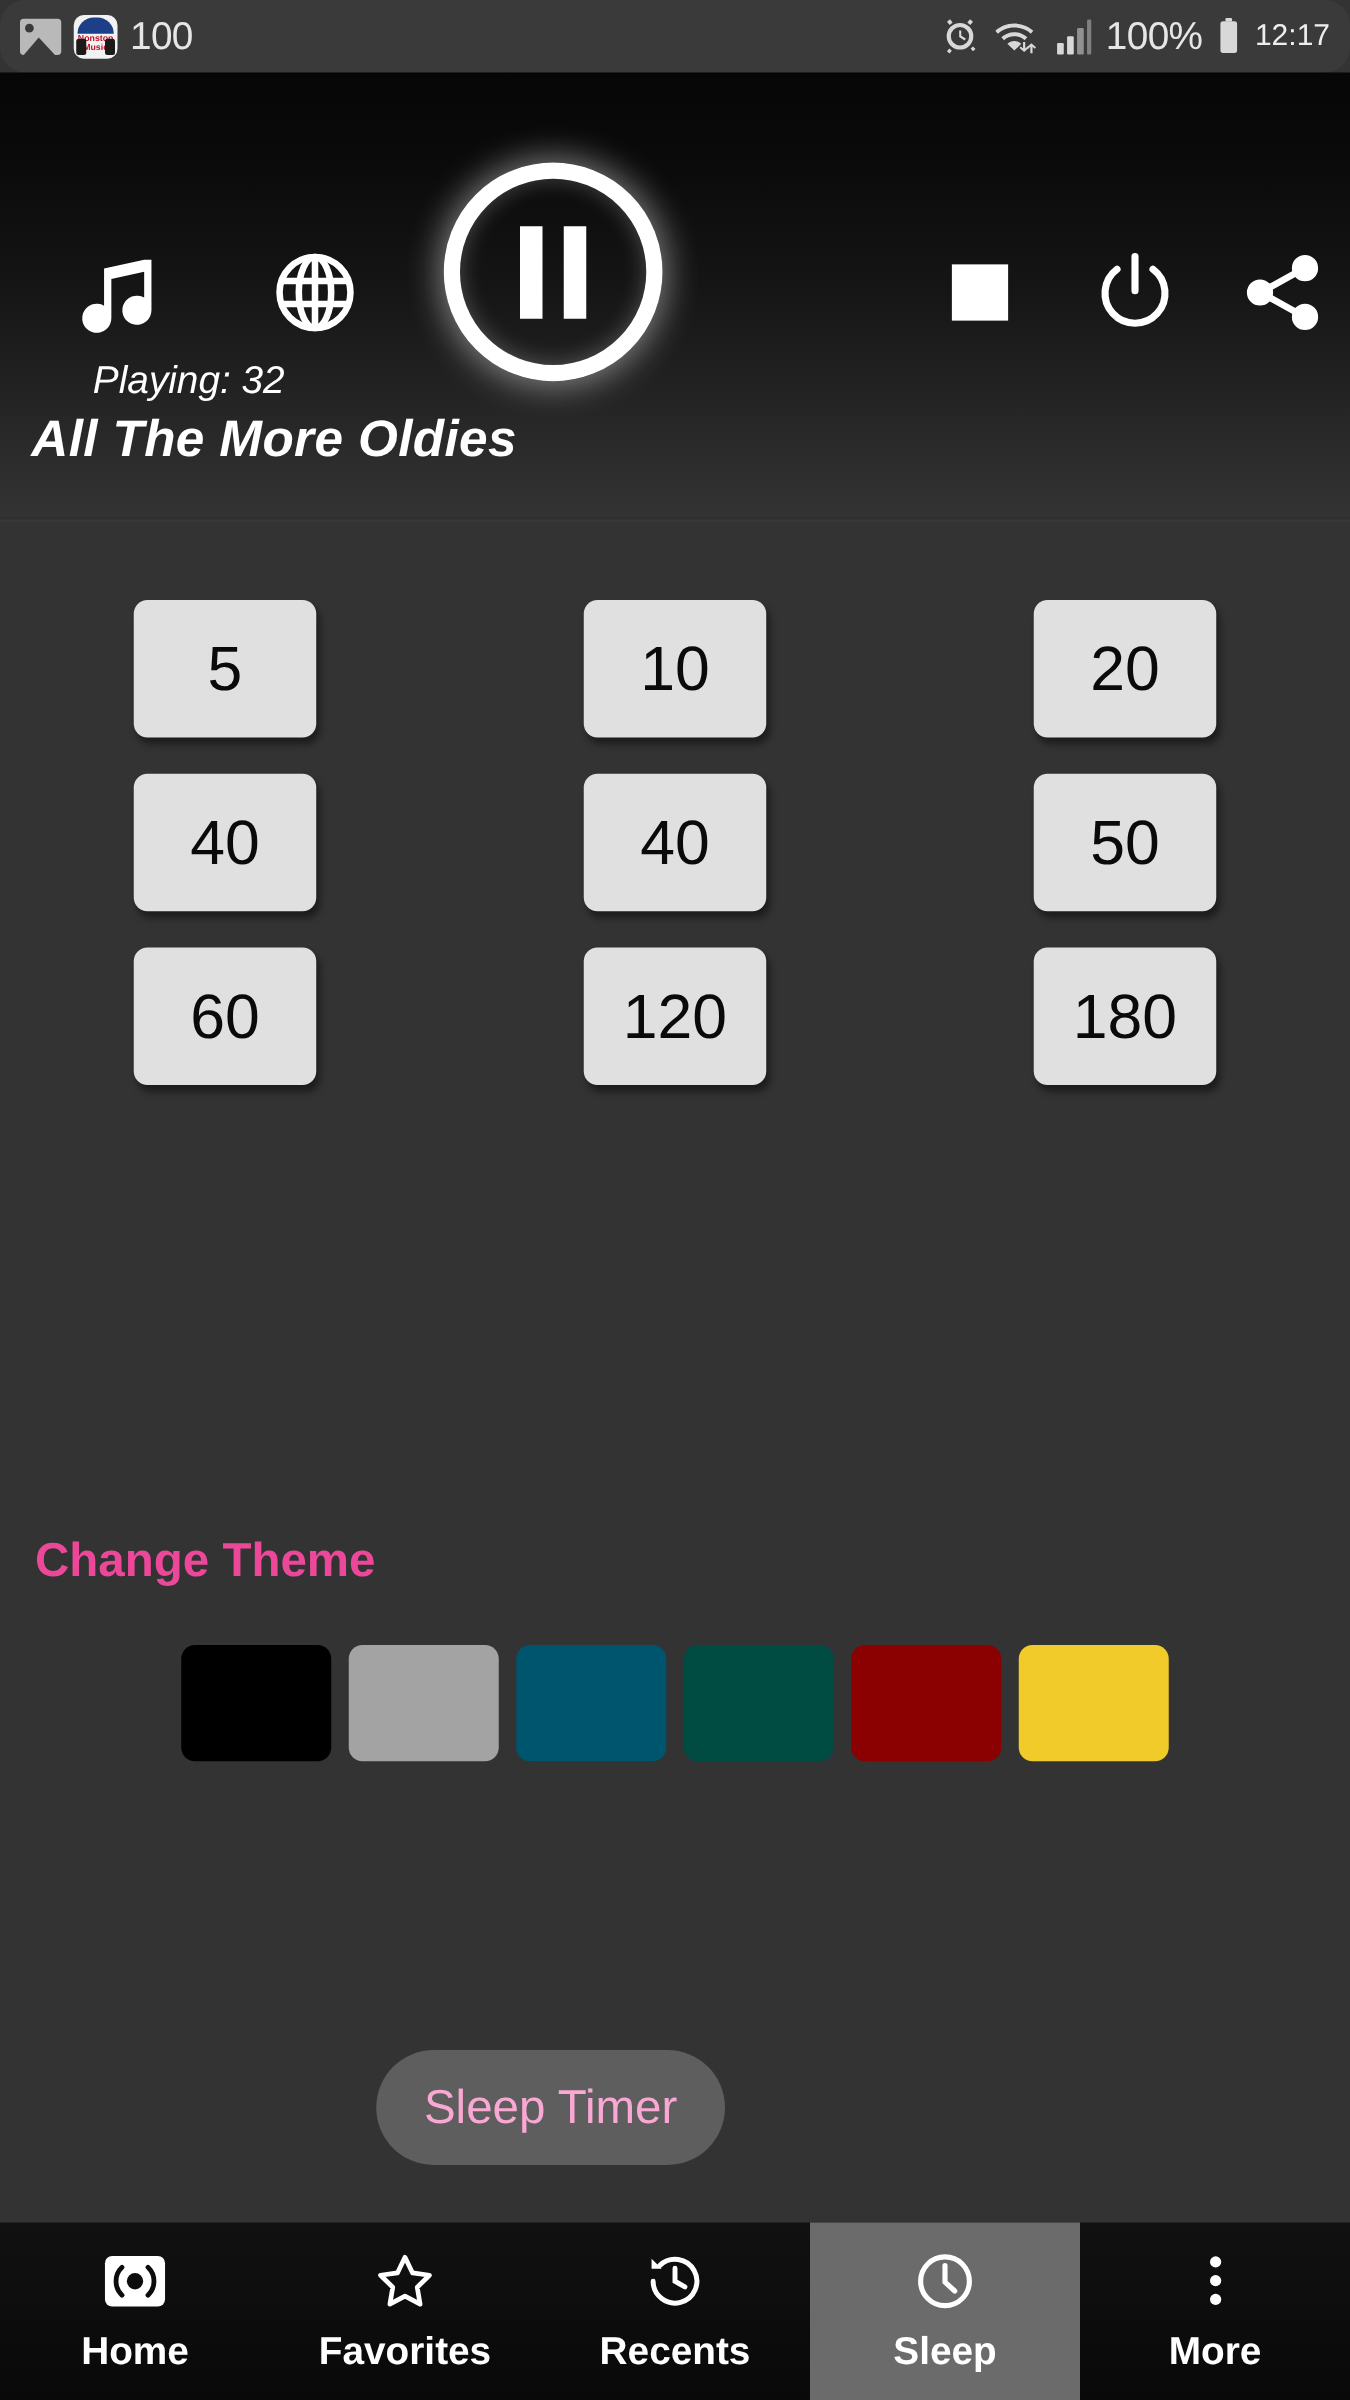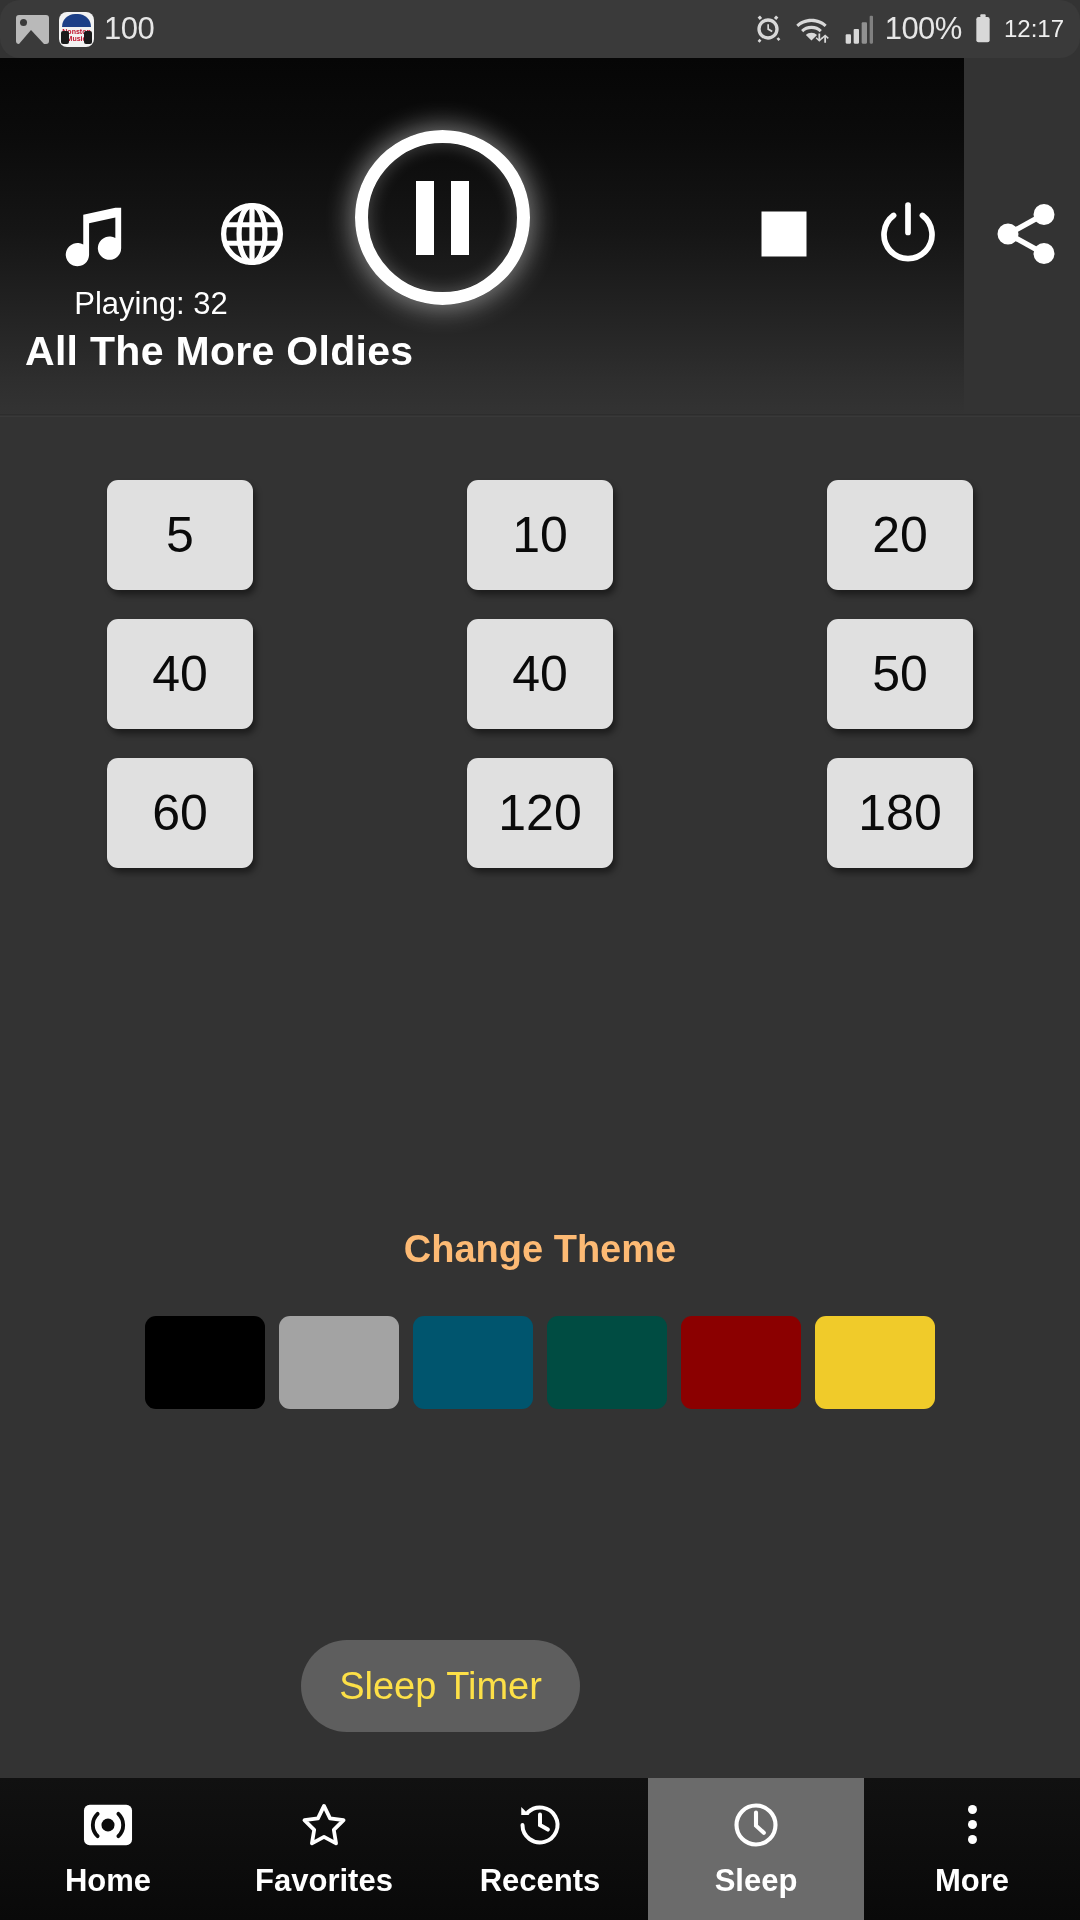--- a/index.html
+++ b/index.html
@@ -43,22 +43,23 @@
     color:#c0112b; font-weight:bold; text-align:center; width:100%; padding-top:12px;
     font-family:"Liberation Sans",sans-serif; }
   .app-ico .cupL, .app-ico .cupR { position:absolute; bottom:3px; width:8px; height:13px;
     background:#1a1a1a; border-radius:2px; z-index:4; }
   .app-ico .cupL { left:2px; } .app-ico .cupR { right:2px; }
 
   .sb-ico { display:block; }
 
   
   .player-header {
-    position:absolute; top:58px; left:0; width:964px; height:357px;
+    position:absolute; top:58px; left:0; width:1080px; height:357px;
     background:linear-gradient(180deg,#060606 0%,#0b0b0b 22%,#151515 48%,#232323 72%,#2e2e2e 90%,#333333 100%);
+    font-style:italic;
   }
   .ctrl { position:absolute; display:flex; align-items:center; justify-content:center; }
   .ctrl-note  { left:46px;  top:130px; width:92px; height:92px; }
   .ctrl-globe { left:206px; top:130px; width:92px; height:92px; }
   .ctrl-stop  { left:740px; top:132px; width:88px; height:88px; }
   .ctrl-power { left:862px; top:130px; width:92px; height:92px; }
   .ctrl-share { left:980px; top:130px; width:92px; height:92px; }
   .playing-label {
     position:absolute; left:46px; top:228px; width:210px; text-align:center;
     color:#ffffff; font-size:31px; font-weight:400;
@@ -94,34 +95,34 @@
     position:absolute; top:1048px; left:178px; width:528px; height:105px;
     background:#e0e0e0; border-radius:11px; border:none; cursor:pointer;
     display:flex; align-items:baseline; justify-content:center; gap:11px;
     box-shadow:3px 5px 6px rgba(0,0,0,0.45);
   }
   .stop-timer-btn .main { font-size:50px; color:#0a0a0a; }
   .stop-timer-btn .sub  { font-size:33px; color:#111111; }
 
   
   .theme-title {
-    position:absolute; top:1228px; left:0; width:1080px; text-align:center;
-    color:#fdba74; font-size:38px; font-weight:bold;
+    position:absolute; top:1228px; left:0; width:1080px; 
+    color:#ec4899; font-size:38px; font-weight:bold;padding-left:28px;
   }
   .theme-row {
     position:absolute; top:1316px; left:0; width:1080px;
     display:flex; justify-content:center; gap:14px;
   }
   .swatch { width:120px; height:93px; border-radius:11px; border:none; cursor:pointer; }
 
   
   .sleep-pill {
     position:absolute; top:1640px; left:301px; width:279px; height:92px;
     background:#5e5e5e; border-radius:46px; border:none; cursor:pointer;
-    color:#fde047; font-size:38px; display:flex; align-items:center; justify-content:center;
+    color:#f9a8d4; font-size:38px; display:flex; align-items:center; justify-content:center;
   }
 
   
   .bottom-nav {
     position:absolute; bottom:0; left:0; width:1080px; height:142px;
     background:linear-gradient(180deg,#111111,#090909); display:flex;
   }
   .nav-item {
     flex:1; display:flex; flex-direction:column; align-items:center; justify-content:center;
     gap:13px; cursor:pointer; height:142px;font-weight:bold;

